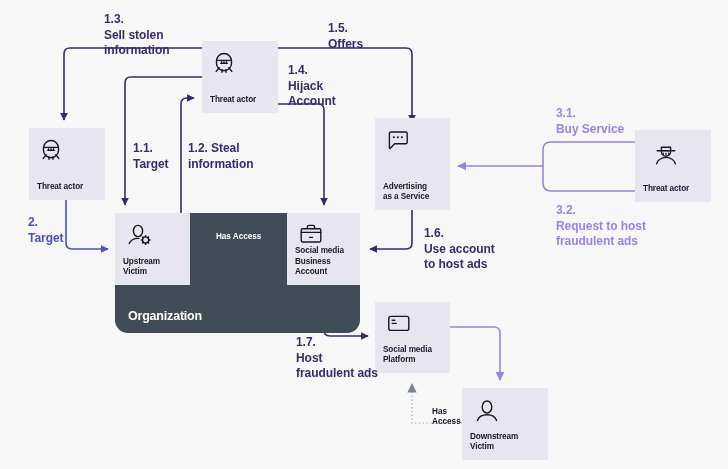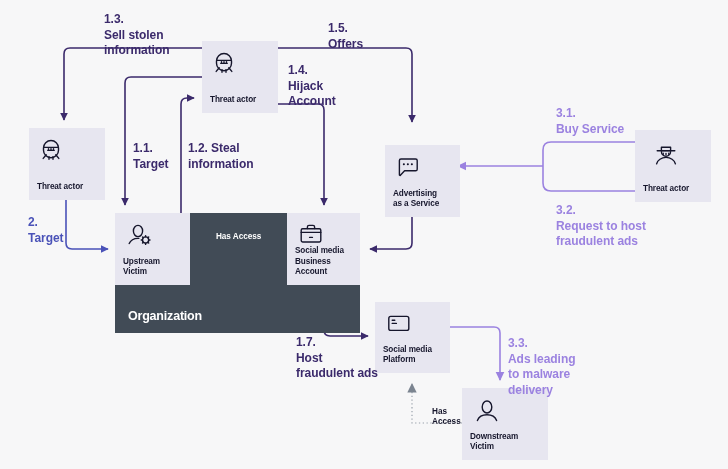--- a/index.html
+++ b/index.html
@@ -37,20 +37,21 @@
     letter-spacing: -0.1px;
   }
   .node .node-icon {
     position: absolute;
     left: 9px;
     top: 9px;
   }
   .org-box {
     position: absolute;
     background: #414b56;
+    border-radius: 13px;
   }
   .org-title {
     position: absolute;
     left: 13px;
     bottom: 10px;
     color: #ffffff;
     font-size: 12.5px;
     font-weight: bold;
     letter-spacing: -0.2px;
   }
@@ -238,21 +239,21 @@
           <path d="M3.2,9.4 h19.6"></path>
           <path d="M11.6,14.4 h2.8"></path>
         </g>
       </svg>
     </span>
     <span class="node-label" style="white-space: pre-line;">Social media
 Business
 Account</span>
   </div>
 
-  <div class="node" style="left:375px; top:145px; width:75px; height:72px;margin-left:10px;">
+  <div class="node" style="left:375px; top:118px; width:75px; height:92px;">
     <span class="node-icon" style="left:11px; top:11px;">
       <svg width="26" height="24" viewBox="0 0 26 24">
         <g fill="none" stroke="#16162c" stroke-width="1.4" stroke-linecap="round" stroke-linejoin="round">
           <path d="M3.4,4.6 a1.6,1.6 0 0 1 1.6,-1.6 h14.6 a1.6,1.6 0 0 1 1.6,1.6 v8.6 a1.6,1.6 0 0 1 -1.6,1.6 h-11 L4.6,19 a0.6,0.6 0 0 1 -1.2,-0.45 z"></path>
           <path d="M7.8,8.3 h0.1 M11.8,8.3 h0.1 M15.8,8.3 h0.1" stroke-width="2" stroke-linecap="round"></path>
         </g>
       </svg>
     </span>
     <span class="node-label" style="white-space: pre-line;">Advertising
 as a Service</span>
@@ -297,35 +298,34 @@
 
   <div class="step-label dark-step" style="left:133px; top:141px;">1.1.
 Target</div>
 
   <div class="step-label dark-step" style="left:188px; top:141px;">1.2. Steal
 information</div>
 
   <div class="step-label blue-step" style="left:28px; top:215px;">2.
 Target</div>
 
+  <div class="step-label dark-step" style="left:424px; top:226px;">1.6.
+Use account
+to host ads</div>
 
   <div class="step-label dark-step" style="left:296px; top:335px;">1.7.
 Host
 fraudulent ads</div>
 
   <div class="step-label violet-step" style="left:556px; top:106px;">3.1.
 Buy Service</div>
 
   <div class="step-label violet-step" style="left:556px; top:203px;">3.2.
 Request to host
 fraudulent ads</div>
 
-  <div class="step-label violet-step" style="left:508px; top:336px;">3.3.
-Ads leading
-to malware
-delivery</div>
 
   <div class="has-access-label-dark" style="left:388px; top:407px; white-space: pre-line;">Has
 Access</div>
 
 
 
 </div>
 
 </body></html>

